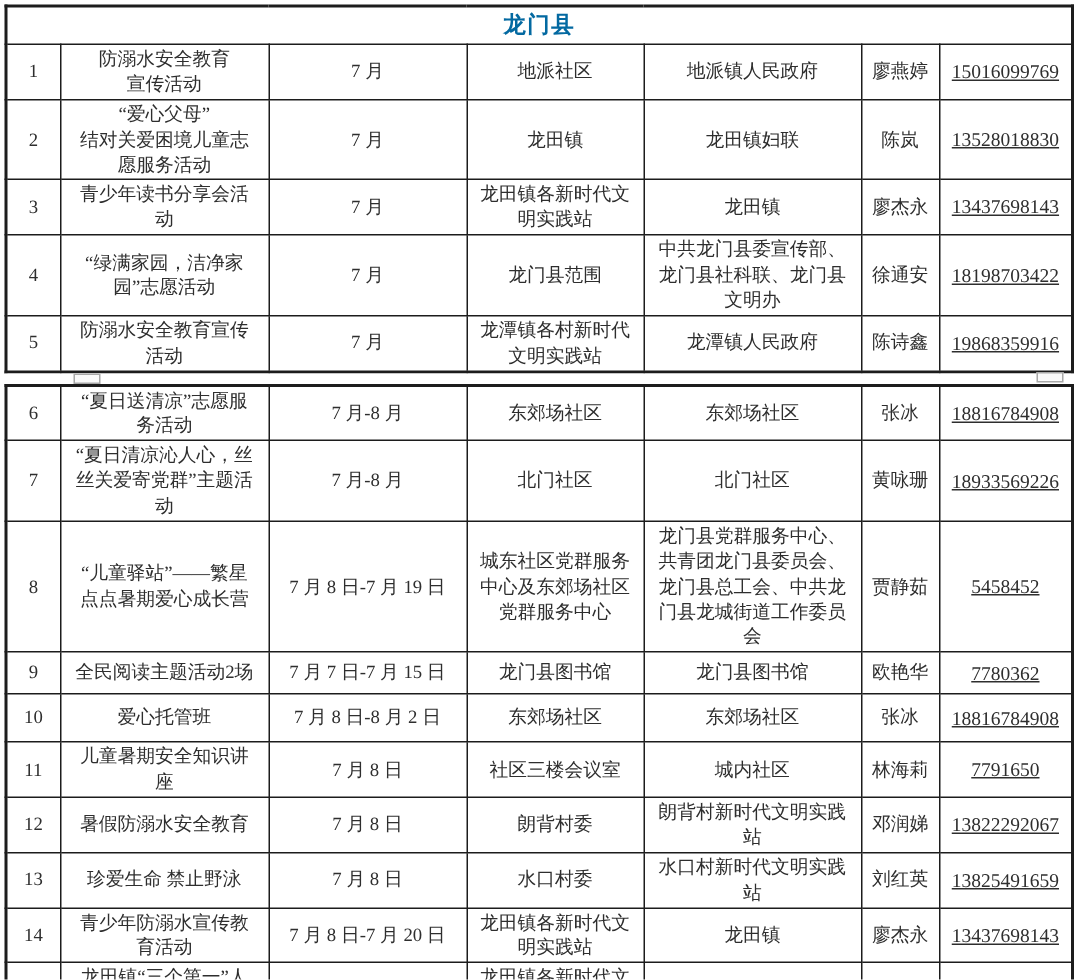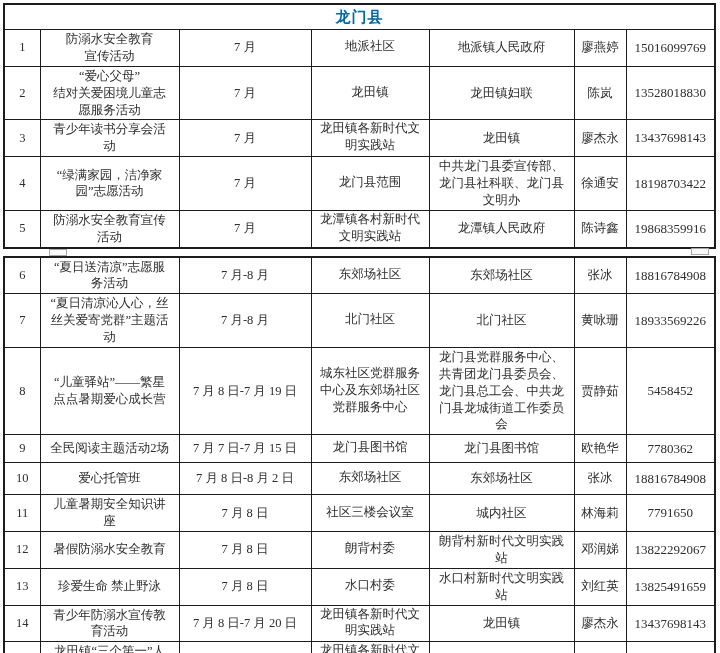--- a/index.html
+++ b/index.html
@@ -26,24 +26,24 @@
     vertical-align: middle;
     font-size: 12.5px;
     color: #2e2e2e;
     line-height: 1.35;
     padding: 1px 2px;
     overflow: hidden;
   }
   td.c0 { padding: 1px 2px; }
   td.c1 { padding: 1px 8px; white-space: pre-wrap; }
   td.c2 { padding: 1px 2px; }
-  td.c3 { padding: 1px 4px; font-family: Liberation Mono, monospace; }
+  td.c3 { padding: 1px 4px; }
   td.c4 { padding: 1px 4px; }
   td.c5 { padding: 1px 1px; }
-  td.c6 { padding: 1px 2px; font-size: 13px; }
+  td.c6 { padding: 1px 2px; font-size: 13px; text-decoration: underline; }
   .title-cell {
     font-size: 15px;
     font-weight: bold;
     color: #0369a1;
     height: 22px;
     letter-spacing: 1px;
   }
   .table-gap {
     position: relative;
     height: 7px;

